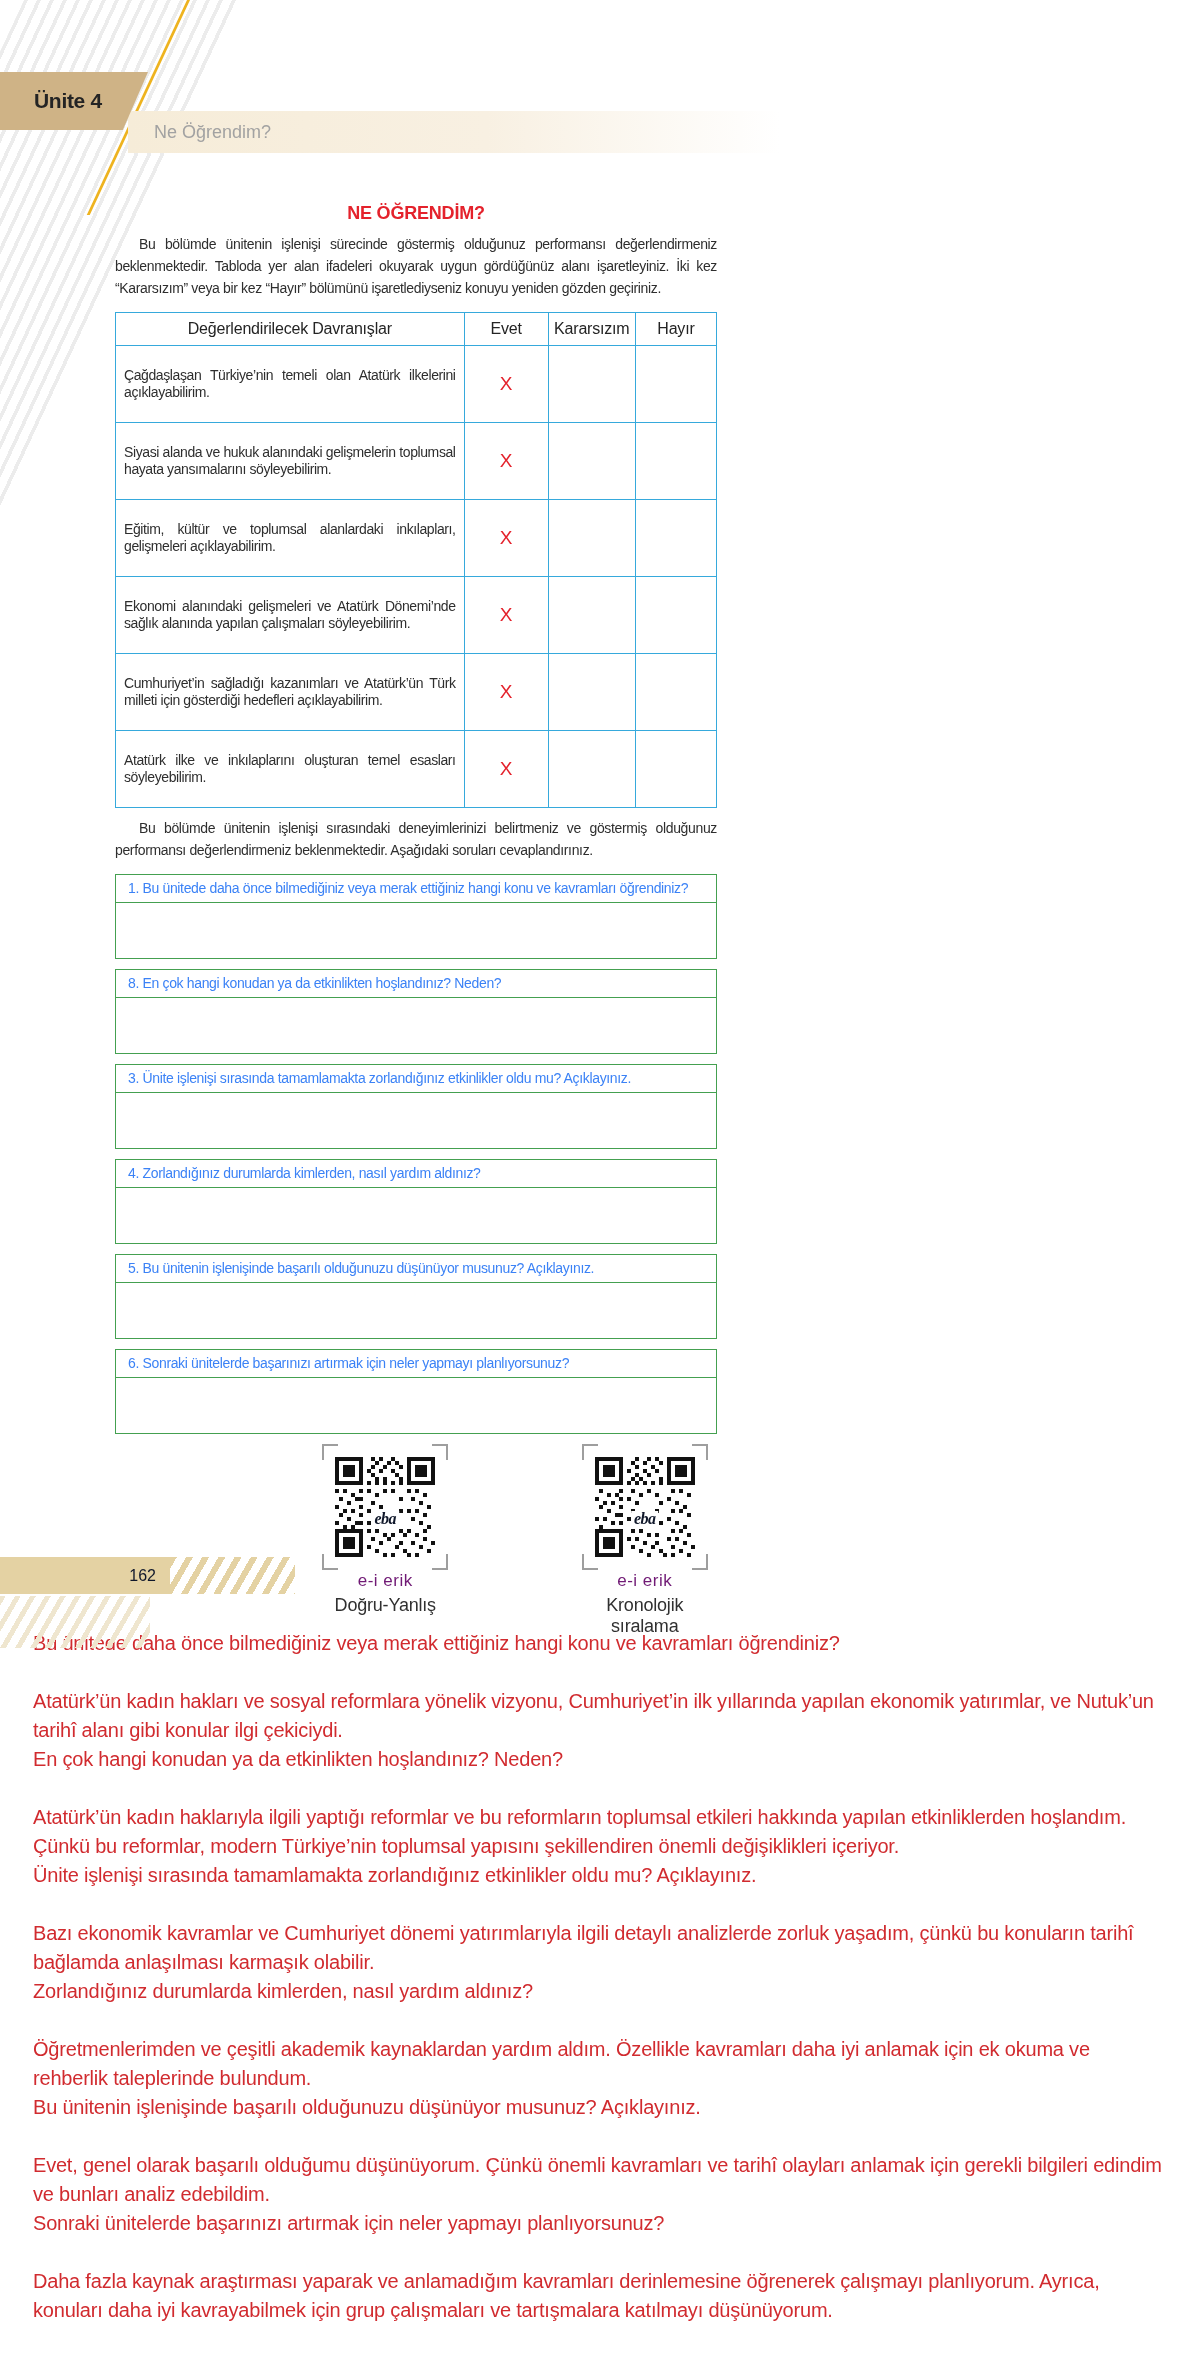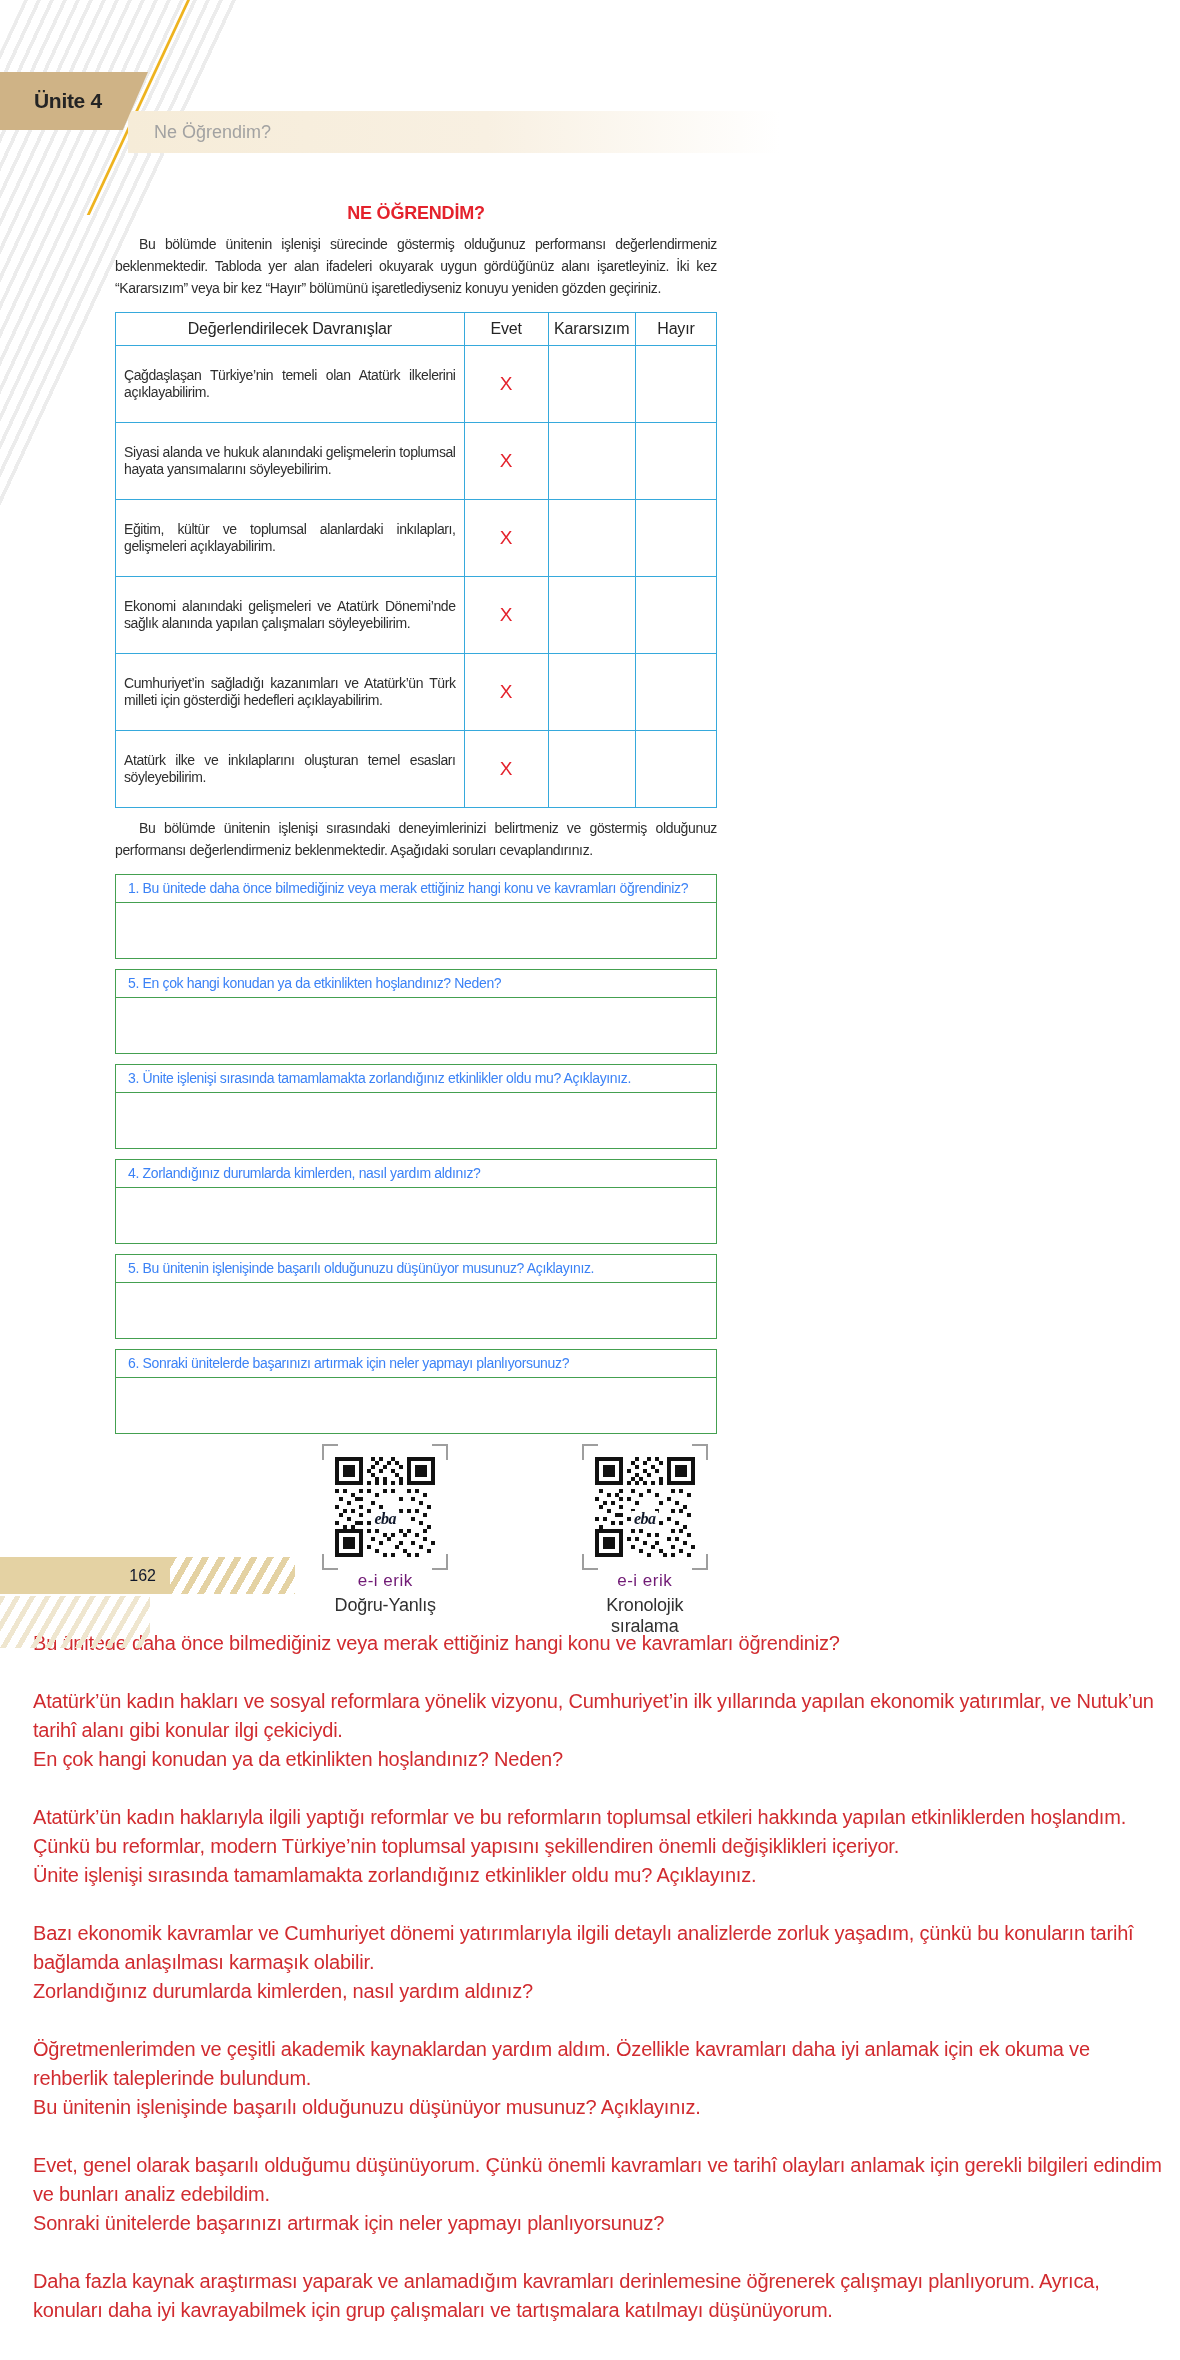--- a/index.html
+++ b/index.html
@@ -161,21 +161,21 @@
     </table>
 
     <p class="para">Bu bölümde ünitenin işlenişi sırasındaki deneyimlerinizi belirtmeniz ve göstermiş olduğunuz performansı değerlendirmeniz beklenmektedir. Aşağıdaki soruları cevaplandırınız.</p>
 
     <div class="questions">
       <div class="qgroup">
         <div class="qrow">1. Bu ünitede daha önce bilmediğiniz veya merak ettiğiniz hangi konu ve kavramları öğrendiniz?</div>
         <div class="arow"></div>
       </div>
       <div class="qgroup">
-        <div class="qrow">5. En çok hangi konudan ya da etkinlikten hoşlandınız? Neden?</div>
+        <div class="qrow">8. En çok hangi konudan ya da etkinlikten hoşlandınız? Neden?</div>
         <div class="arow"></div>
       </div>
       <div class="qgroup">
         <div class="qrow">3. Ünite işlenişi sırasında tamamlamakta zorlandığınız etkinlikler oldu mu? Açıklayınız.</div>
         <div class="arow"></div>
       </div>
       <div class="qgroup">
         <div class="qrow">4. Zorlandığınız durumlarda kimlerden, nasıl yardım aldınız?</div>
         <div class="arow"></div>
       </div>

